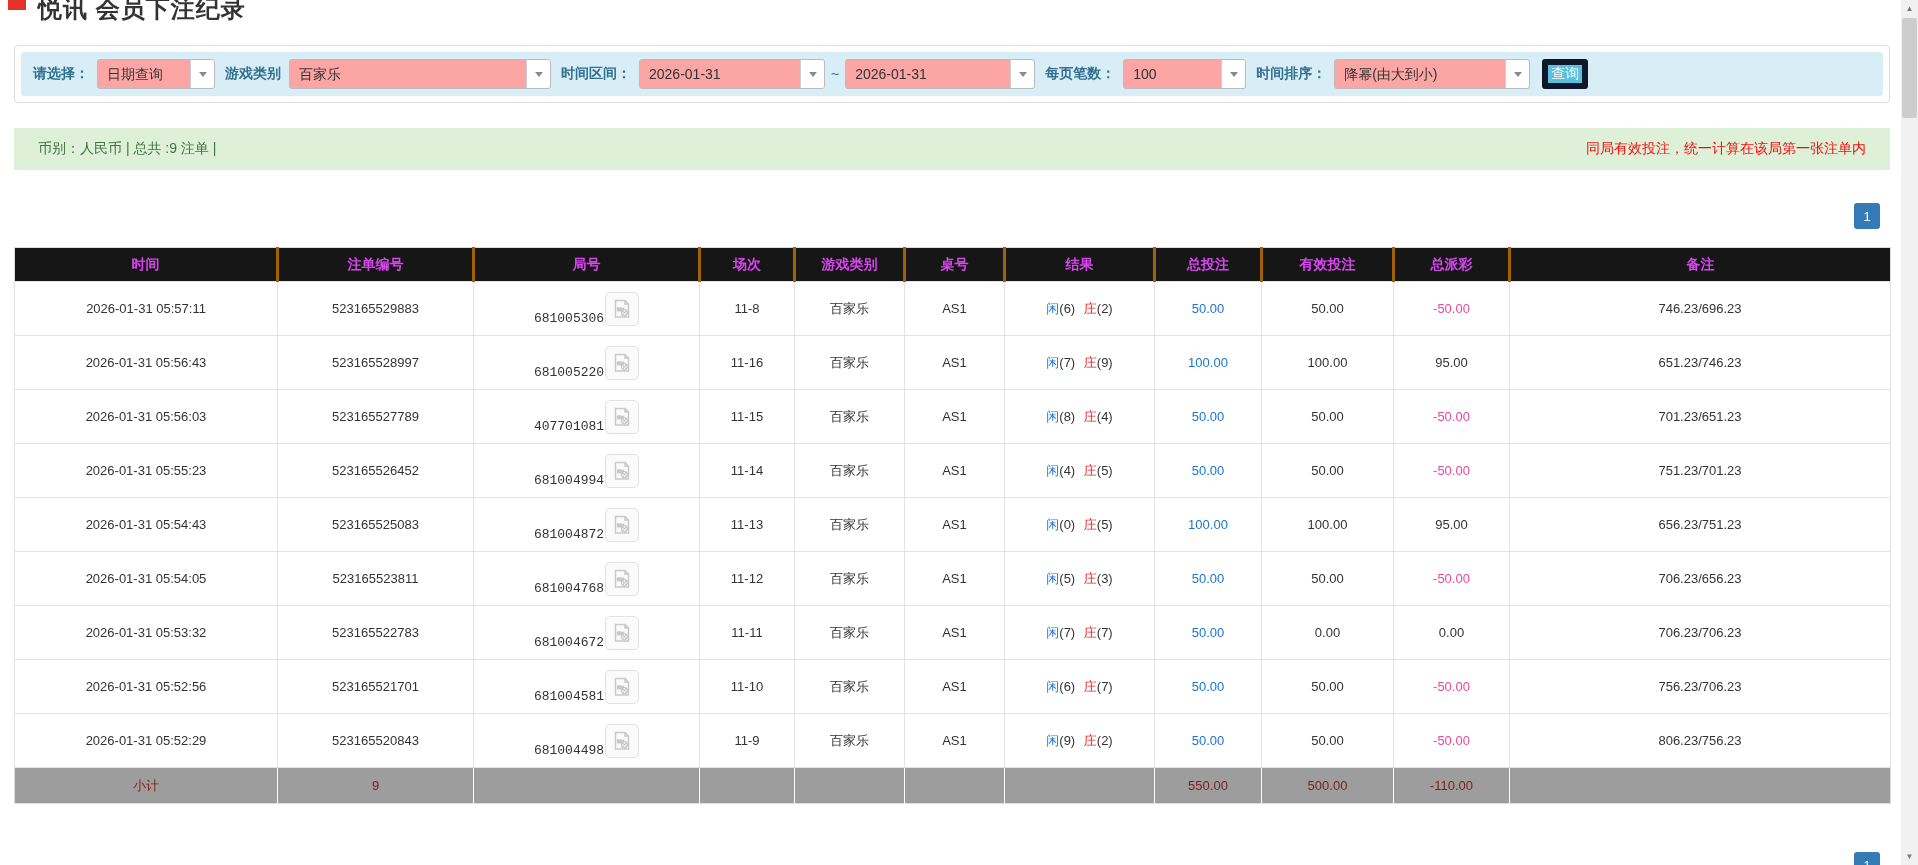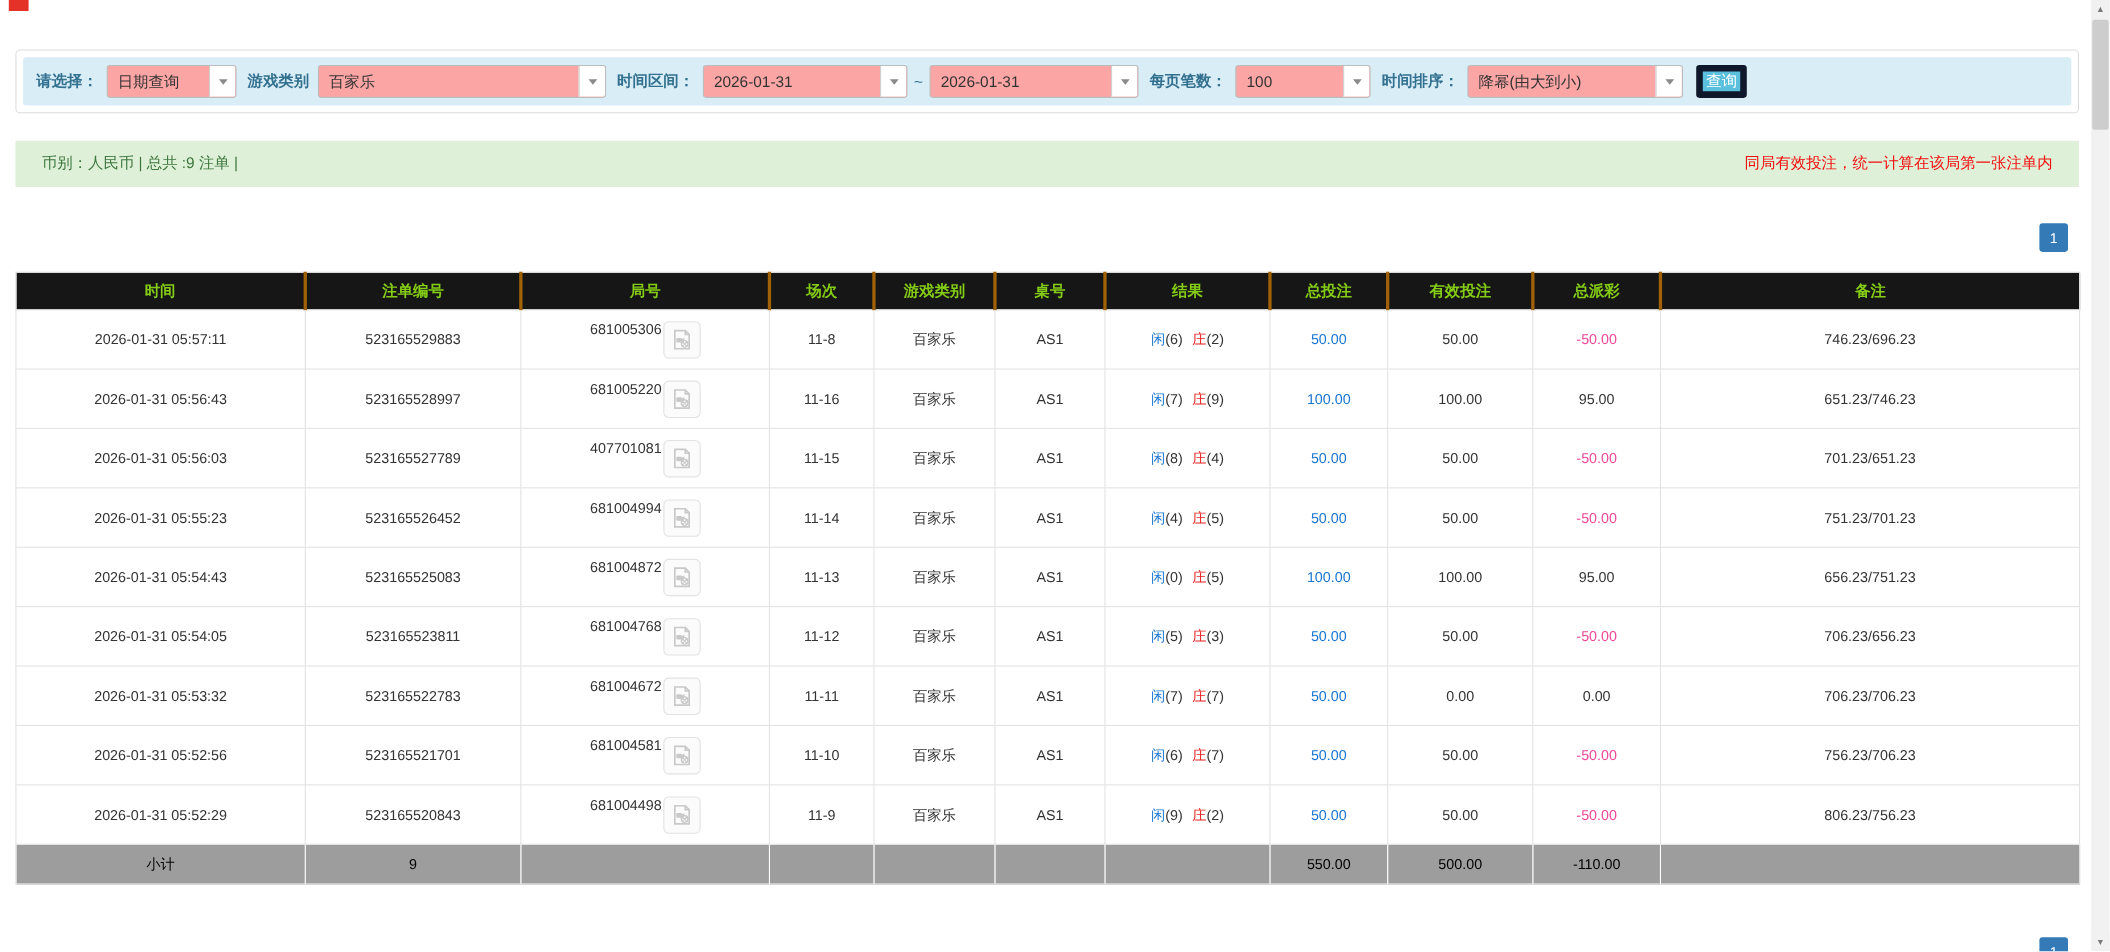--- a/index.html
+++ b/index.html
@@ -42,59 +42,62 @@
   .pager { position:absolute; width:26px; height:26px; background:#337ab7; color:#fff;
     font-size:13px; display:flex; align-items:center; justify-content:center;
     border-radius:3px; cursor:pointer; }
   .pager-top { right:38px; top:203px; }
   .pager-bottom { right:38px; top:852px; }
 
   
   table.records { position:absolute; left:14px; top:247px; width:1876px;
     border-collapse:collapse; table-layout:fixed; font-size:13px; color:#333;
     border:1px solid #ddd; }
-  .records thead th { background:#161616; color:#84cc16; font-weight:bold; height:34px;
+  .records thead th { background:#161616; color:#d946ef; font-weight:bold; height:34px;
     font-size:14px; text-align:center; }
   .records thead th + th { border-left:3px solid #a16207; }
   .records tbody td { height:54px; background:#fff; border:1px solid #e3e3e3;
     text-align:center; vertical-align:middle; }
   .records .blue { color:#1976d2; }
   .neg { color:#ec4899; }
   .result .p { color:#1976d2; }
   .result .b { color:#e62222; }
   .result .nn { color:#333; }
   .result .grp + .grp { margin-left:5px; }
 
-  .round-cell-inner { display:inline-flex; align-items:flex-start; gap:1px; }
+  .round-cell-inner { display:inline-flex; align-items:flex-end; gap:1px;font-family:Liberation Mono, monospace; }
   .video-btn { display:inline-flex; align-items:center; justify-content:center;
     width:34px; height:34px; background:#fbfbfb; border:1px solid #e2e2e2;
     border-radius:5px; cursor:pointer; }
 
   
-  .records tfoot td { height:36px; background:#9d9d9d; color:#000000; text-align:center;
+  .records tfoot td { height:36px; background:#9d9d9d; color:#7f1d1d; text-align:center;
     font-size:13px; border-left:1px solid #fff; }
   .records tfoot td:first-child { border-left:none; }
   .records tfoot tr.total-row td { border-top:3px solid #fff; }
 
   
   .scrollbar { position:absolute; right:0; top:0; width:17px; height:865px; background:#f1f1f1; }
   .scroll-arrow { position:absolute; left:0; width:17px; height:17px; background:#f1f1f1;
     color:#7a7a7a; font-size:8px; display:flex; align-items:center; justify-content:center;
     cursor:pointer; }
   .scroll-up { top:0; }
   .scroll-down { bottom:0; }
   .scroll-thumb { position:absolute; left:1px; top:18px; width:15px; height:100px;
     background:#cdcdcd; border-radius:2px; cursor:pointer; }
 </style>
 </head>
 <body>
 
 <div id="screen">
 
   <span class="logo-frag"></span>
+  <div class="title-clip">
+    <h1 class="page-title">悦讯 会员下注纪录</h1>
+  </div>
 
   <div class="filter-panel">
     <div class="filter-bar">
 
       <span class="f-label" style="margin-left:0">请选择：</span>
       <div class="combo" style="width:118px">
         <span class="val">日期查询</span>
         <span class="arrow-btn">
             <span class="tri-down"></span>
           </span>

